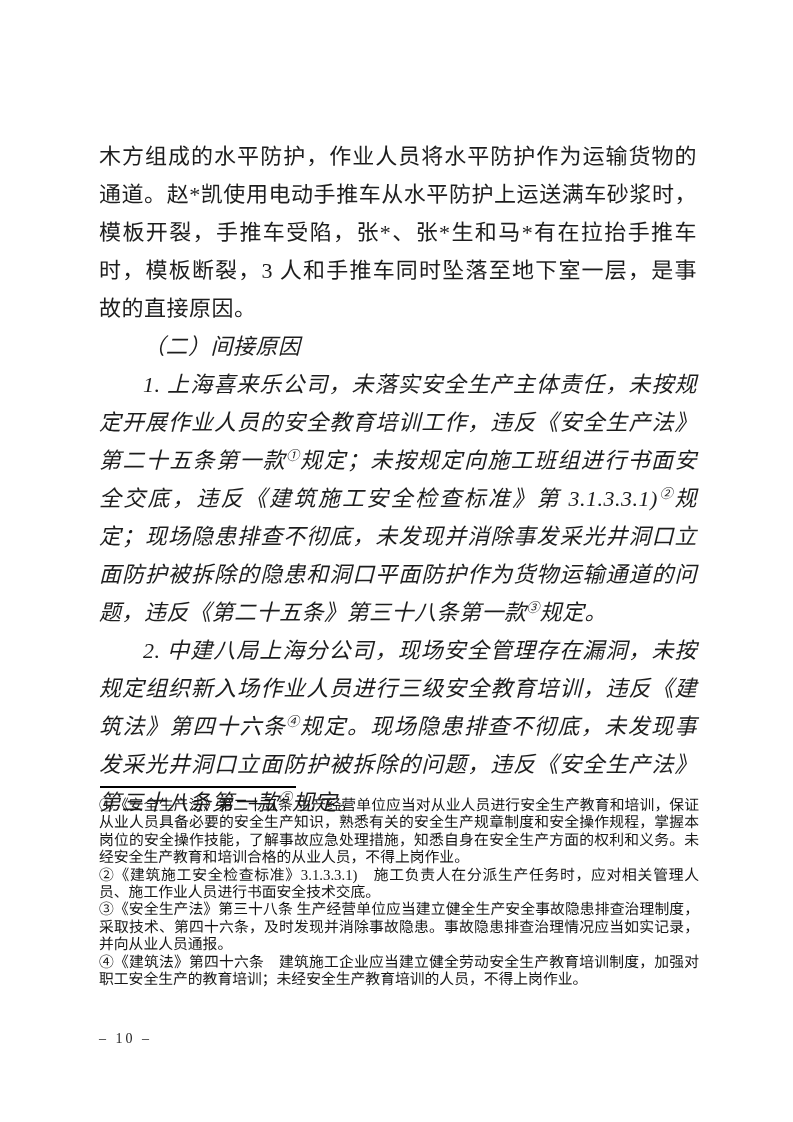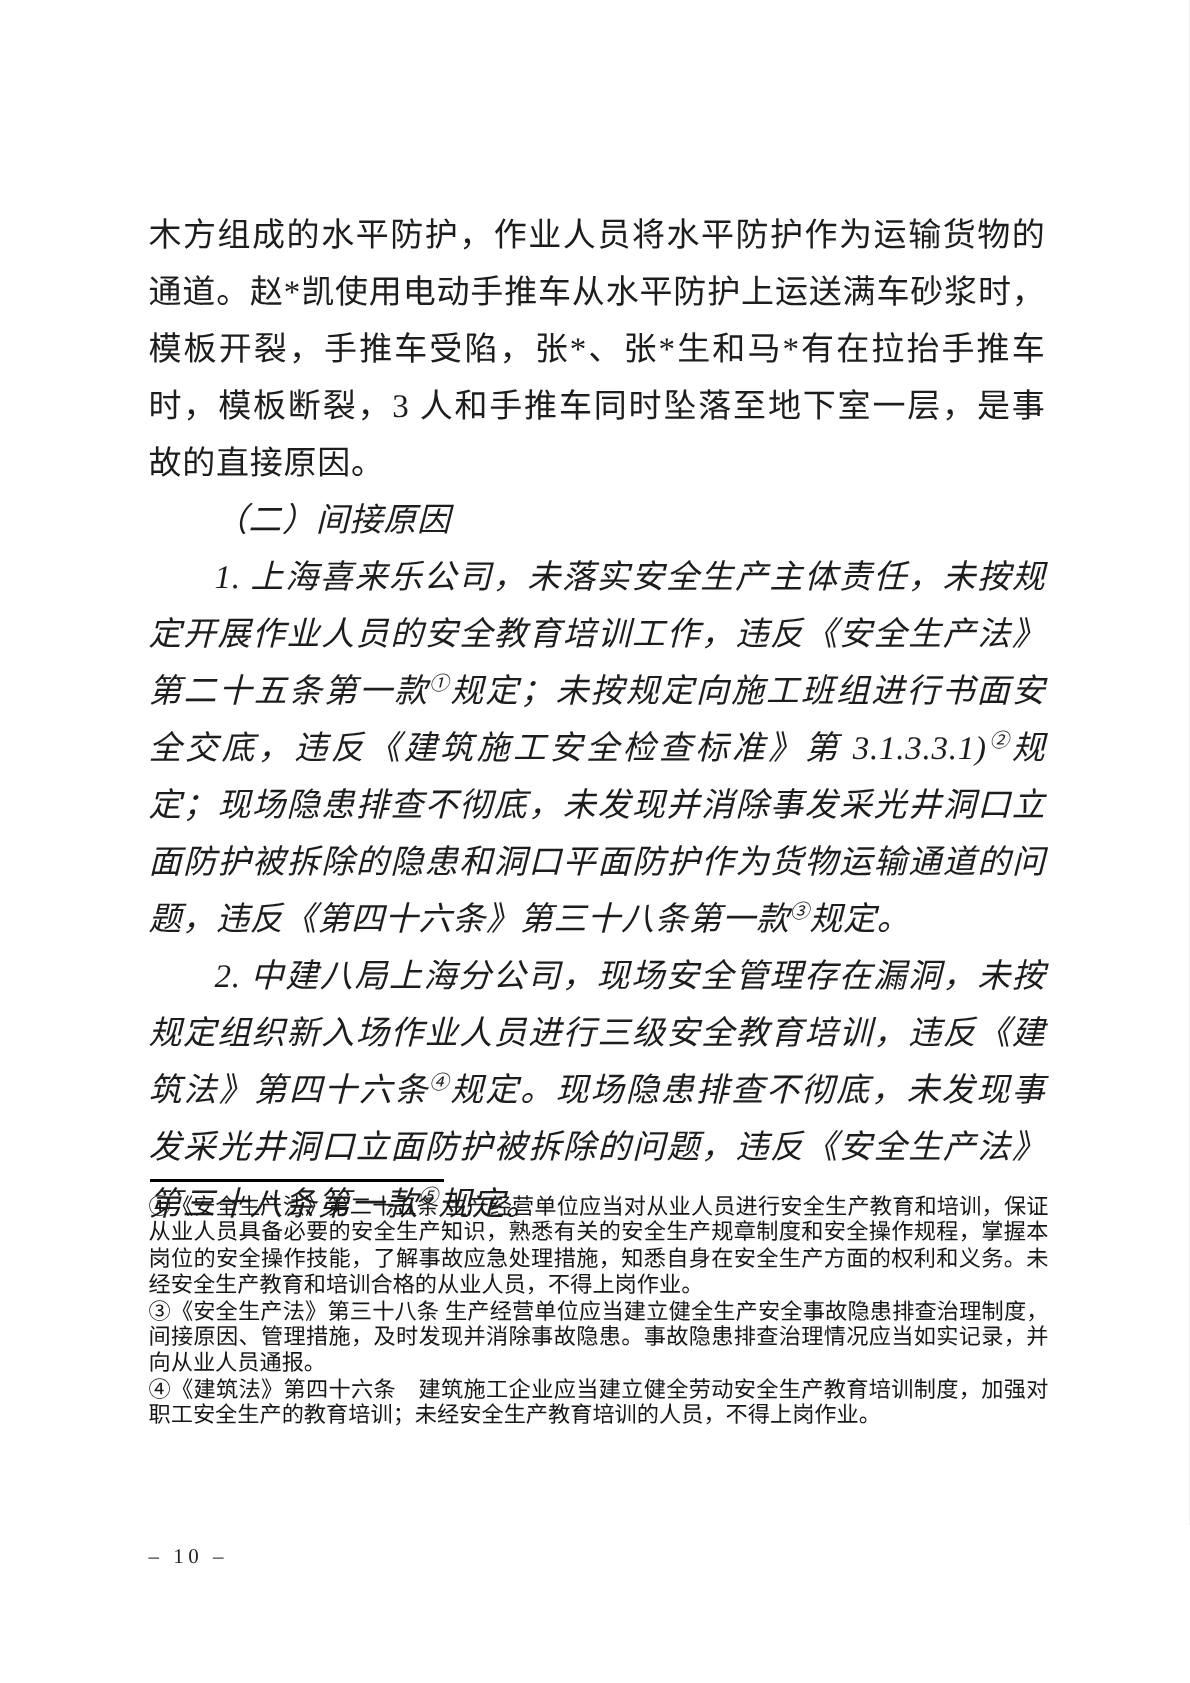--- a/index.html
+++ b/index.html
@@ -70,23 +70,24 @@
     color: #222222;
   }
 </style>
 </head>
 <body>
 
 <div class="page">
   <main class="body-text" id="body-text">
       <p class=""><span>木方组成的水平防护，作业人员将水平防护作为运输货物的通道。赵*凯使用电动手推车从水平防护上运送满车砂浆时，模板开裂，手推车受陷，张*、张*生和马*有在拉抬手推车时，模板断裂，3 人和手推车同时坠落至地下室一层，是事故的直接原因。</span></p>
       <p class="indent"><span>（二）间接原因</span></p>
-      <p class="indent"><span>1. 上海喜来乐公司，未落实安全生产主体责任，未按规定开展作业人员的安全教育培训工作，违反《安全生产法》第二十五条第一款</span><sup class="fn-ref">①</sup><span>规定；未按规定向施工班组进行书面安全交底，违反《建筑施工安全检查标准》第 3.1.3.3.1)</span><sup class="fn-ref">②</sup><span>规定；现场隐患排查不彻底，未发现并消除事发采光井洞口立面防护被拆除的隐患和洞口平面防护作为货物运输通道的问题，违反《第四十六条》第三十八条第一款</span><sup class="fn-ref">③</sup><span>规定。</span></p>
+      <p class="indent"><span>1. 上海喜来乐公司，未落实安全生产主体责任，未按规定开展作业人员的安全教育培训工作，违反《安全生产法》第二十五条第一款</span><sup class="fn-ref">①</sup><span>规定；未按规定向施工班组进行书面安全交底，违反《建筑施工安全检查标准》第 3.1.3.3.1)</span><sup class="fn-ref">②</sup><span>规定；现场隐患排查不彻底，未发现并消除事发采光井洞口立面防护被拆除的隐患和洞口平面防护作为货物运输通道的问题，违反《第二十五条》第三十八条第一款</span><sup class="fn-ref">③</sup><span>规定。</span></p>
       <p class="indent"><span>2. 中建八局上海分公司，现场安全管理存在漏洞，未按规定组织新入场作业人员进行三级安全教育培训，违反《建筑法》第四十六条</span><sup class="fn-ref">④</sup><span>规定。现场隐患排查不彻底，未发现事发采光井洞口立面防护被拆除的问题，违反《安全生产法》第三十八条第一款</span><sup class="fn-ref">⑤</sup><span>规定。</span></p>
     </main>
   <div class="footnote-divider"></div>
   <section class="footnotes" id="footnotes">
       <p><span>①</span><span>《安全生产法》第二十五条 生产经营单位应当对从业人员进行安全生产教育和培训，保证从业人员具备必要的安全生产知识，熟悉有关的安全生产规章制度和安全操作规程，掌握本岗位的安全操作技能，了解事故应急处理措施，知悉自身在安全生产方面的权利和义务。未经安全生产教育和培训合格的从业人员，不得上岗作业。</span></p>
-      <p><span>③</span><span>《安全生产法》第三十八条 生产经营单位应当建立健全生产安全事故隐患排查治理制度，间接原因、管理措施，及时发现并消除事故隐患。事故隐患排查治理情况应当如实记录，并向从业人员通报。</span></p>
+      <p><span>②</span><span>《建筑施工安全检查标准》3.1.3.3.1)　施工负责人在分派生产任务时，应对相关管理人员、施工作业人员进行书面安全技术交底。</span></p>
+      <p><span>③</span><span>《安全生产法》第三十八条 生产经营单位应当建立健全生产安全事故隐患排查治理制度，采取技术、第四十六条，及时发现并消除事故隐患。事故隐患排查治理情况应当如实记录，并向从业人员通报。</span></p>
       <p><span>④</span><span>《建筑法》第四十六条　建筑施工企业应当建立健全劳动安全生产教育培训制度，加强对职工安全生产的教育培训；未经安全生产教育培训的人员，不得上岗作业。</span></p>
     </section>
   <div class="page-number">– 10 –</div>
 </div>
 
 </body></html>

